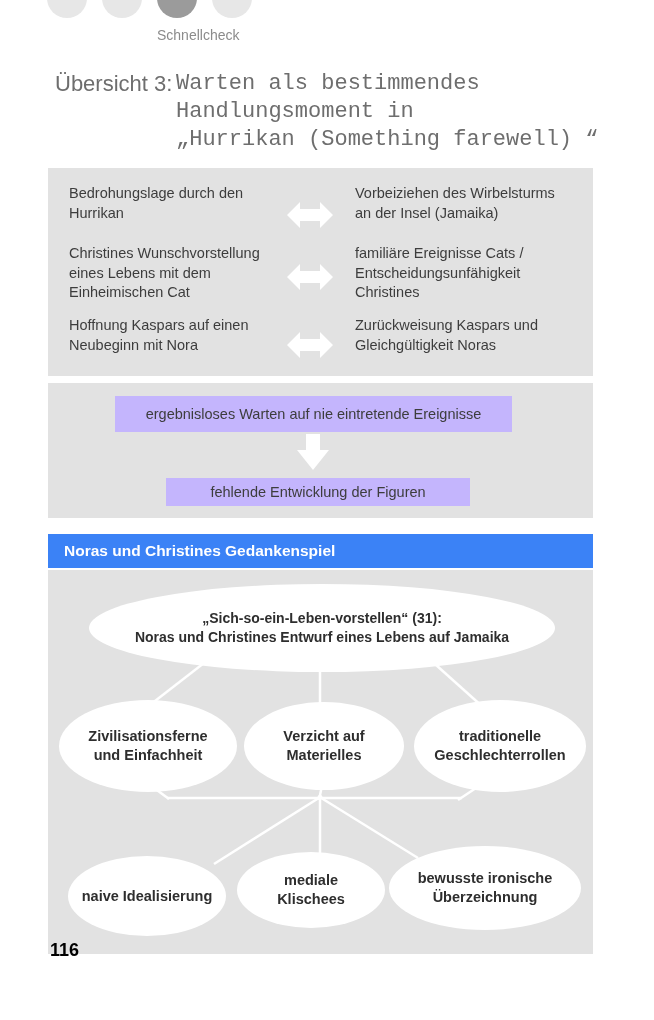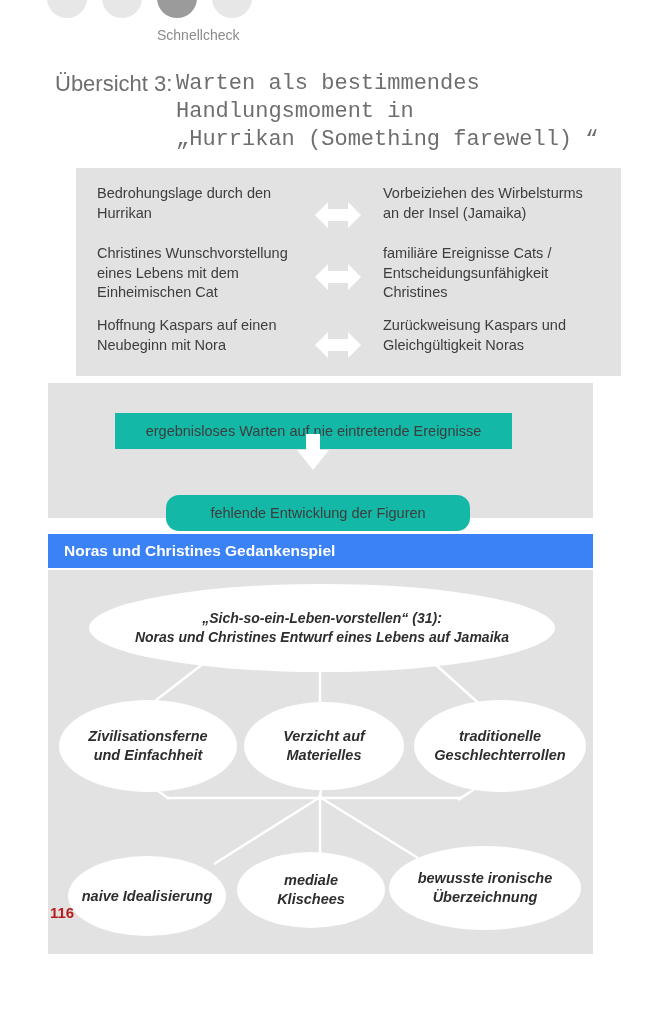--- a/index.html
+++ b/index.html
@@ -13,48 +13,48 @@
   .dot.dark  { background:#9b9b9b; }
   .check-label { position:absolute; left:157px; top:27px; font-size:14px; color:#8b8b8b; }
 
   
   .title { position:absolute; top:70px; color:#6e6e6e; font-size:22px; line-height:28px; }
   .title-prefix { left:55px; }
   .title-lines  { left:176px; white-space:pre-line;font-family:Liberation Mono, monospace; }
 
   
   .gray-box { position:absolute; left:48px; width:545px; background:#e2e2e2; }
-  #contrast-box { top:168px; height:208px;margin-left:28px; }
+  #contrast-box { top:168px; height:208px; }
   #result-box   { top:383px; height:135px; }
   #mindmap-box  { top:570px; height:384px; }
 
   .cell { position:absolute; font-size:14.5px; line-height:19.5px; color:#3d3d3d; white-space:pre-line; }
   .cell.left  { left:21px;  width:215px; }
   .cell.right { left:307px; width:225px; }
   .dbl-arrow { position:absolute; left:239px; width:46px; height:30px; }
 
-  .white-box { position:absolute; background:#14b8a6; display:flex; align-items:center;
-               justify-content:center; font-size:14.5px; color:#3d3d3d;margin-top:17px; }
+  .white-box { position:absolute; background:#c4b5fd; display:flex; align-items:center;
+               justify-content:center; font-size:14.5px; color:#3d3d3d; }
   #cause-box  { left:67px;  top:13px; width:397px; height:36px; }
-  #effect-box { left:118px; top:95px; width:304px; height:36px;border-radius:13px; }
+  #effect-box { left:118px; top:95px; width:304px; height:28px; }
   .down-arrow { position:absolute; left:247px; top:51px; width:36px; height:36px; }
 
   
   .section-bar { position:absolute; left:48px; top:534px; width:545px; height:34px;
                  background:#3b82f6; color:#ffffff; font-weight:bold; font-size:15.5px;
                  line-height:34px; padding-left:16px; box-sizing:border-box; }
 
   
   .mindmap-svg { position:absolute; left:0; top:0; }
   .node-label { position:absolute; transform:translate(-50%,-50%); text-align:center;
                 font-weight:bold; font-size:14.5px; line-height:19px; color:#2e2e2e;
-                white-space:pre-line; width:230px;font-style:italic; }
+                white-space:pre-line; width:230px; }
   .node-label.root { width:430px; font-size:14px; }
 
-  .page-number { position:absolute; left:50px; top:904px; font-size:15px; font-weight:bold; color:#b91c1c; }
+  .page-number { position:absolute; left:50px; top:940px; font-size:18px; font-weight:bold; color:#000000; }
 </style>
 </head>
 <body>
 
 <div class="page">
 
   <div class="dot light" style="left:47px"></div>
   <div class="dot light" style="left:102px"></div>
   <div class="dot dark" style="left:157px"></div>
   <div class="dot light" style="left:212px"></div>

